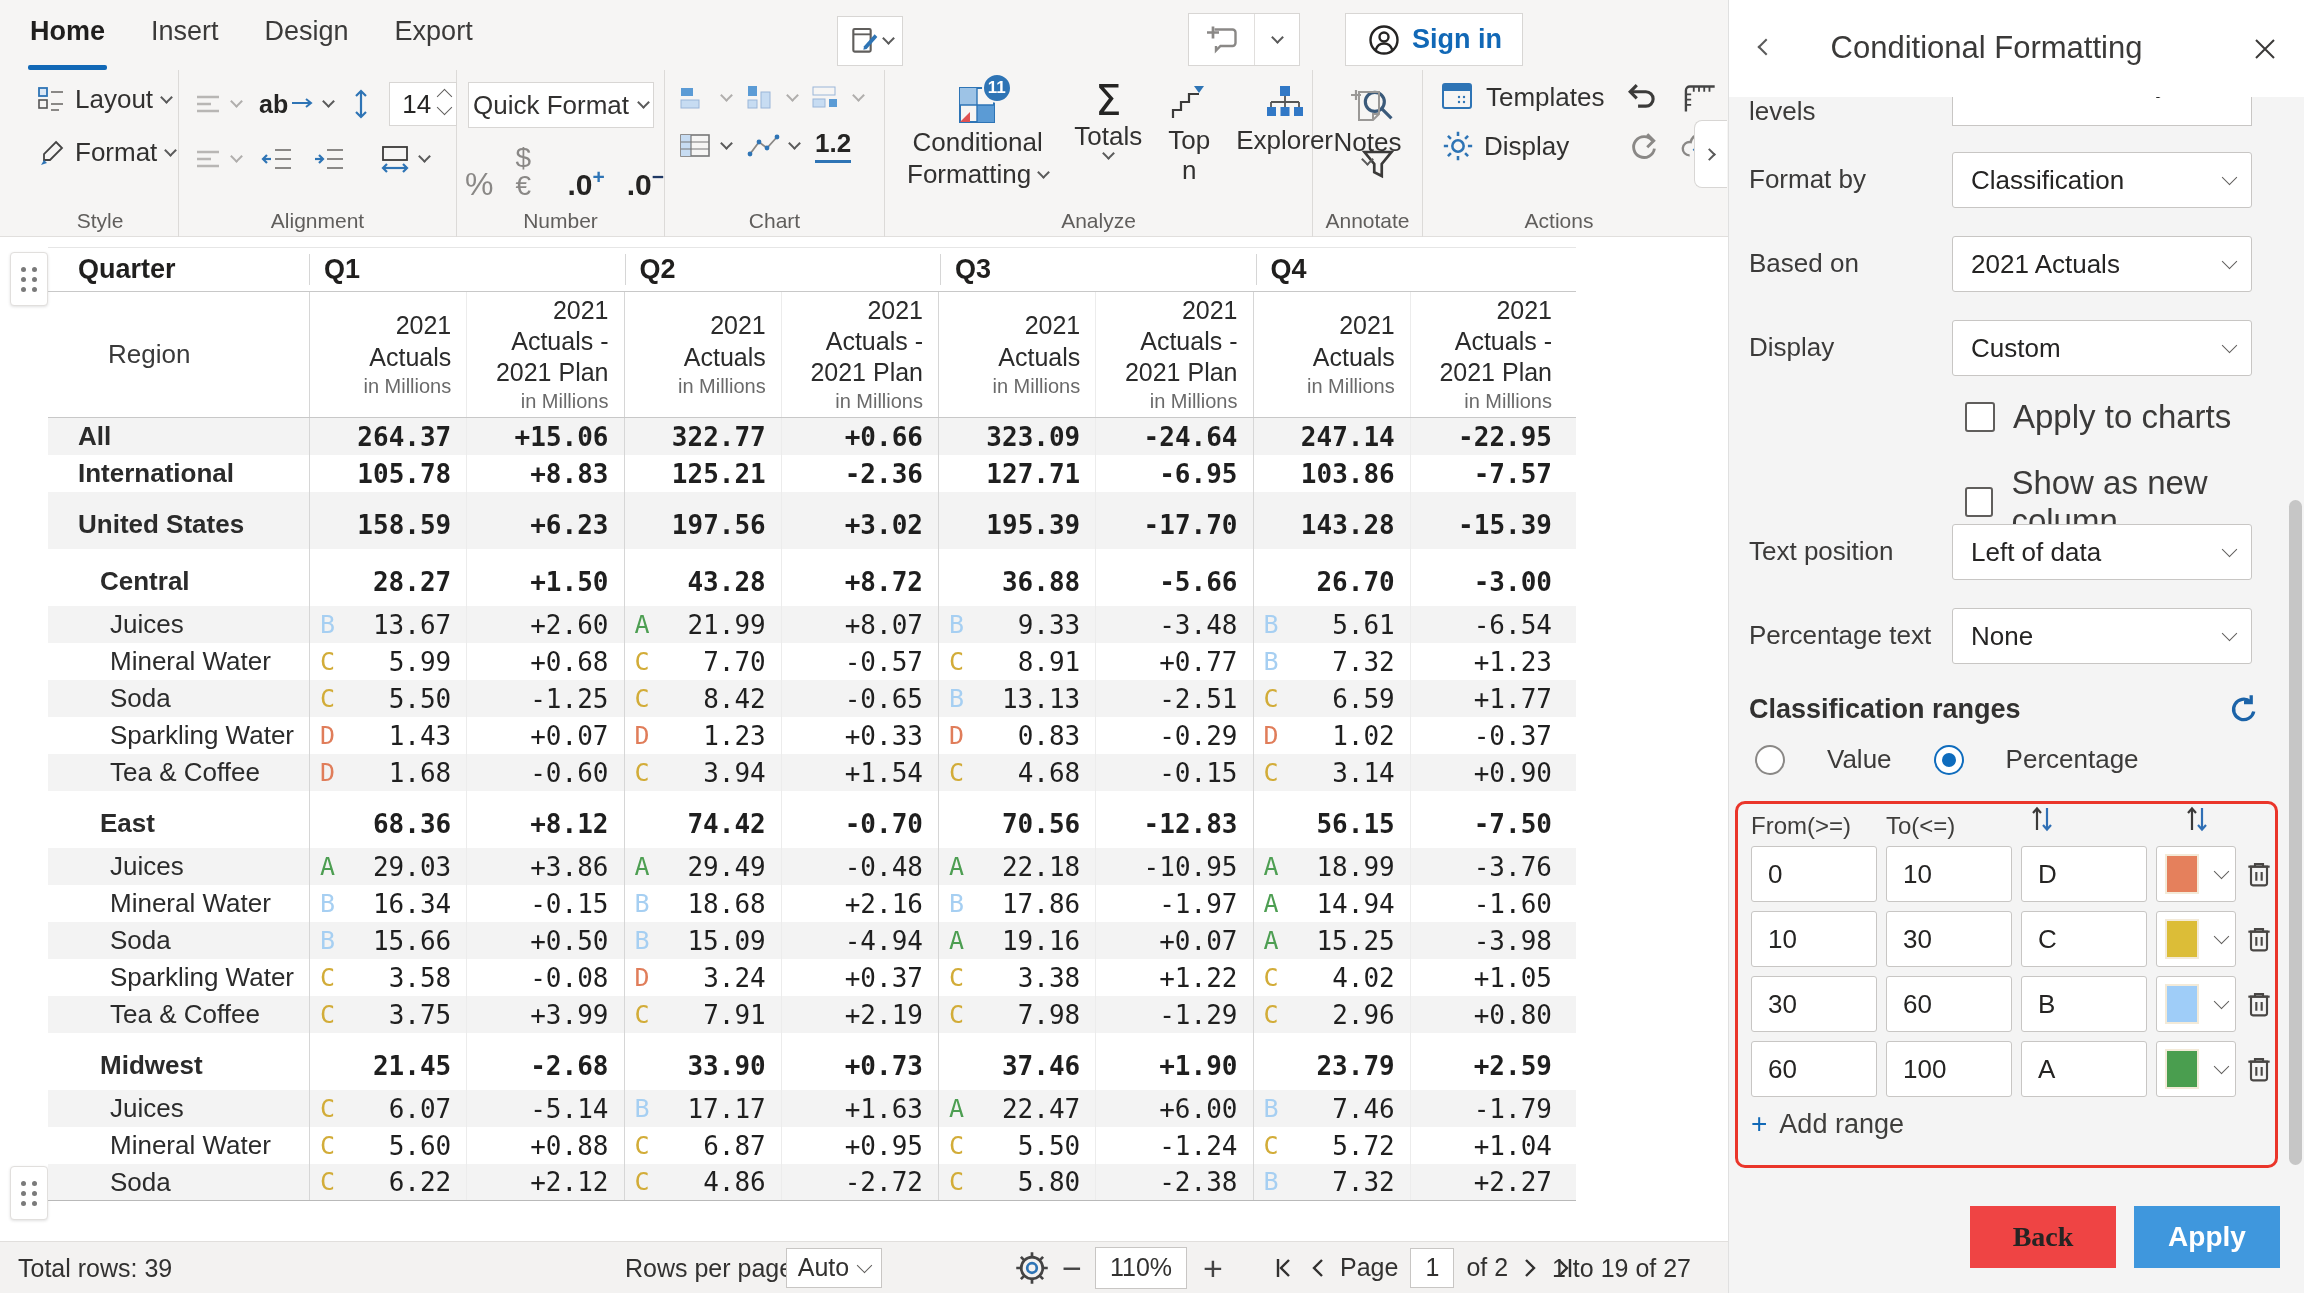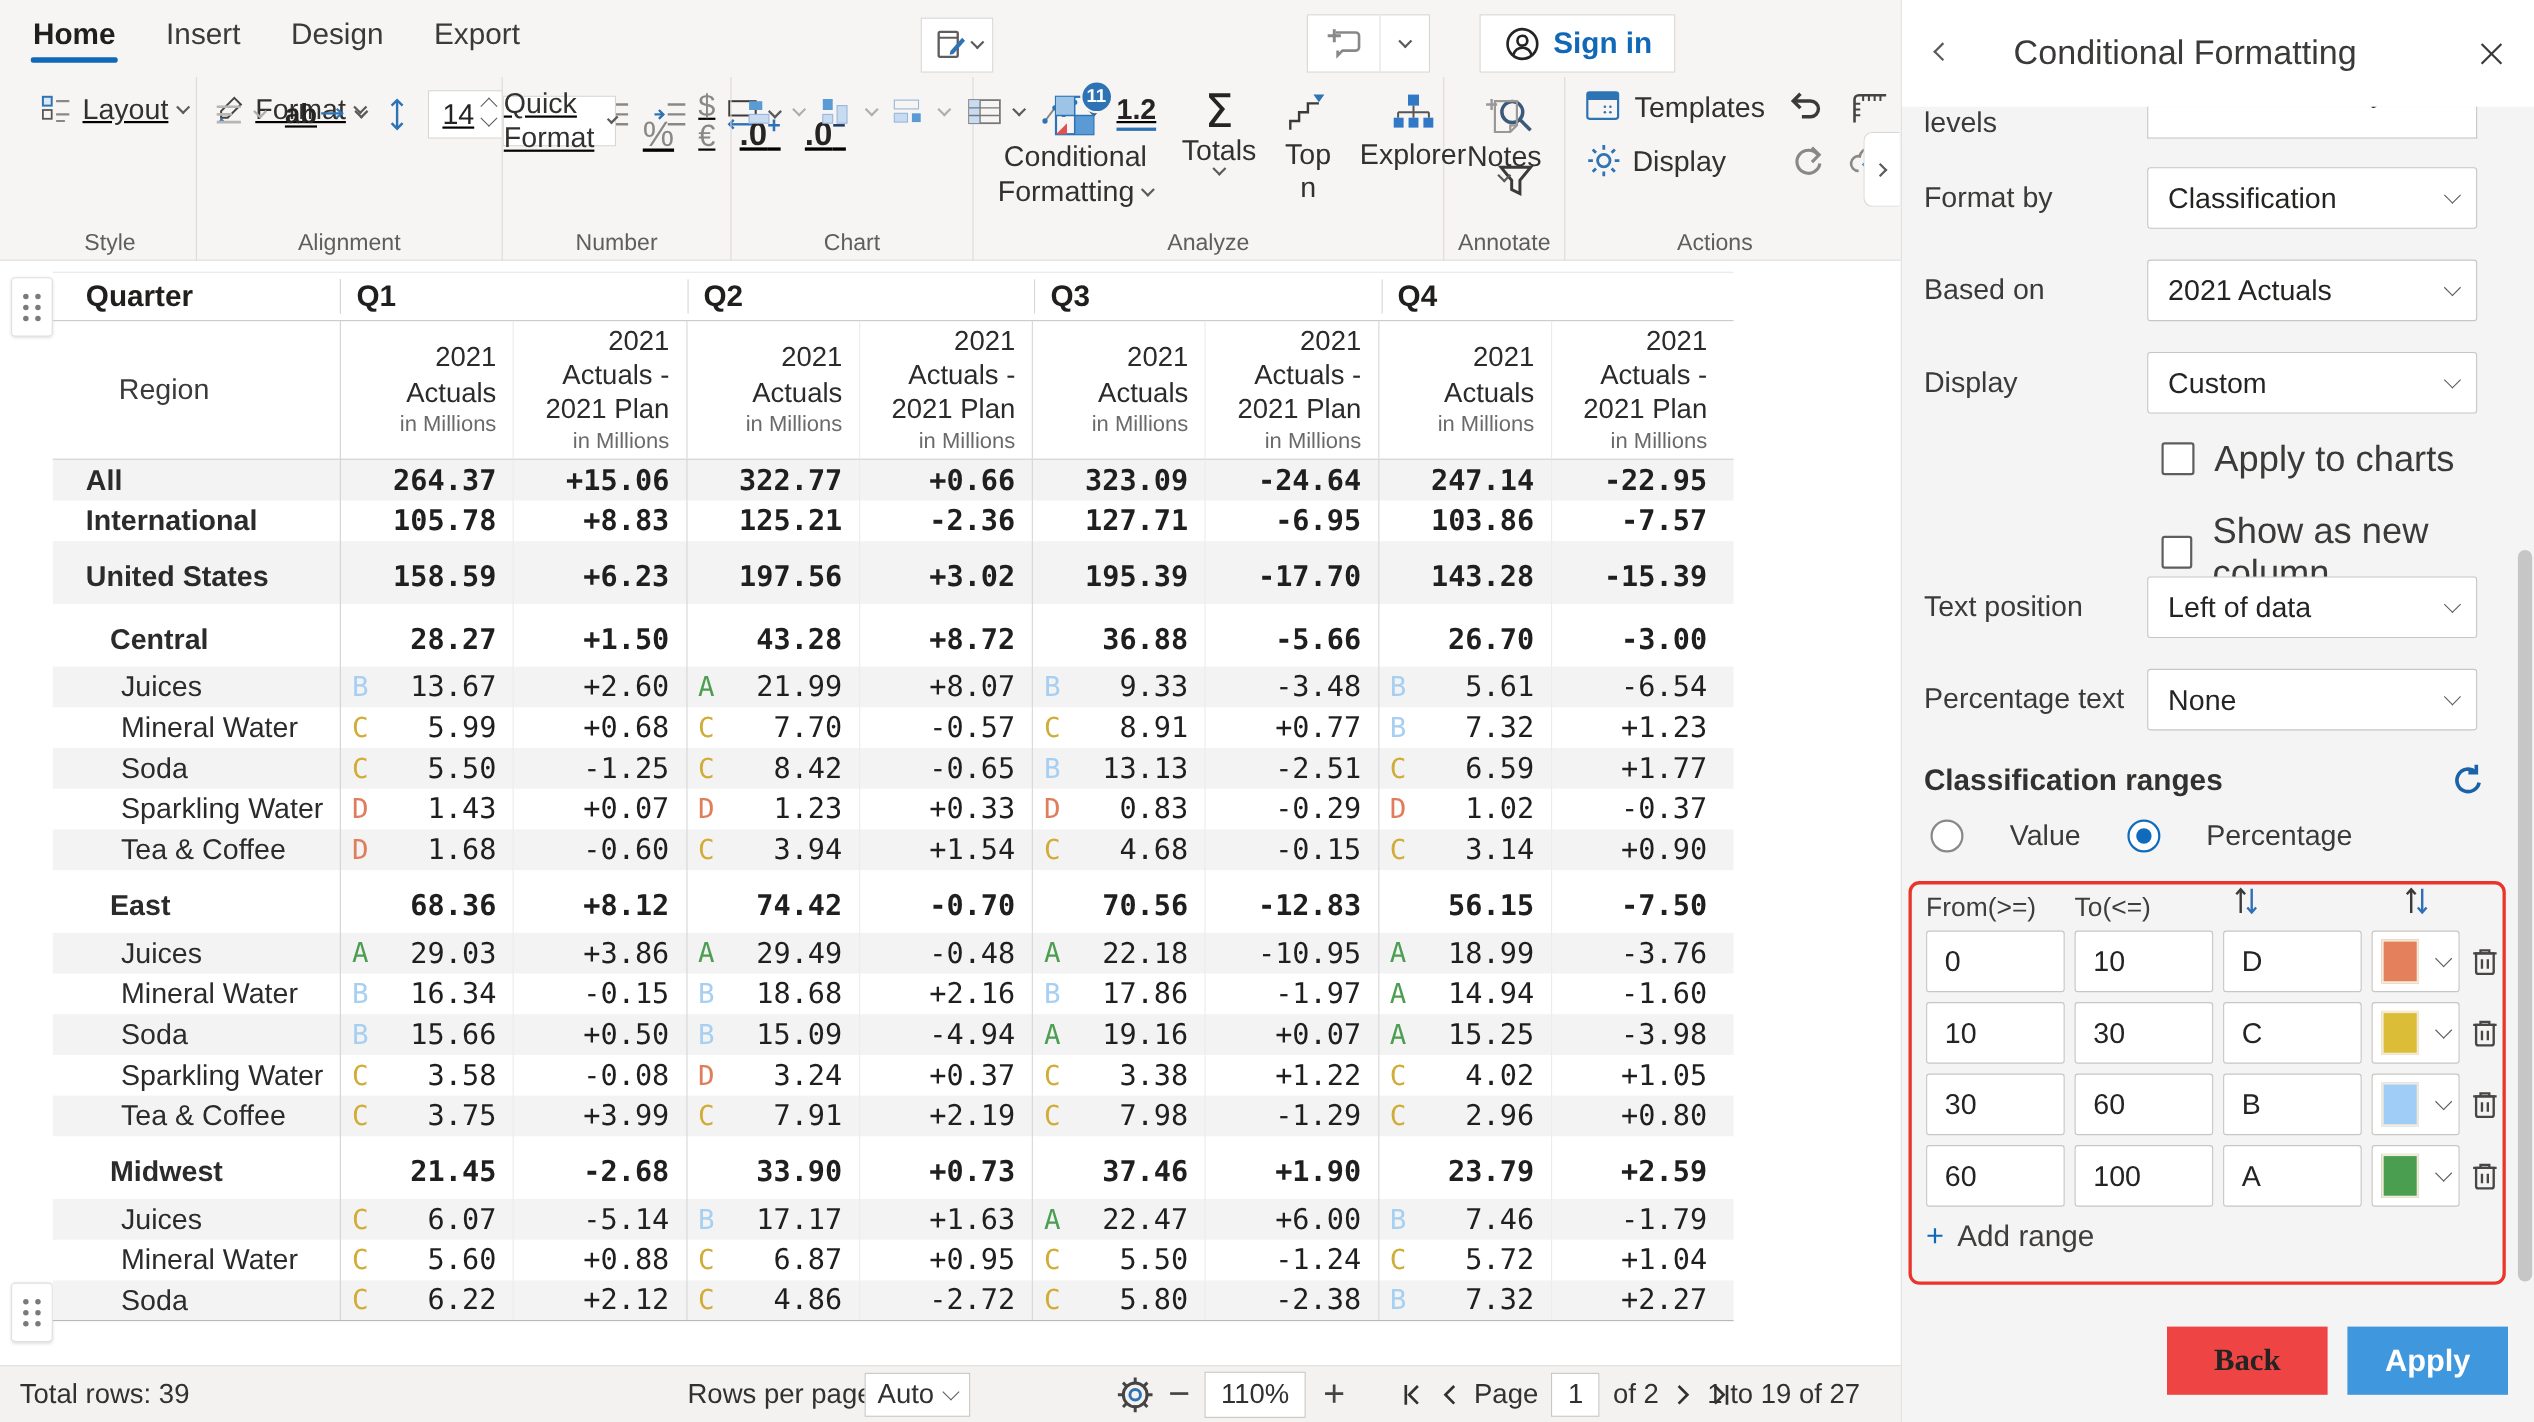--- a/index.html
+++ b/index.html
@@ -3,37 +3,37 @@
 <meta charset="utf-8">
 <style>
   * { margin:0; padding:0; box-sizing:border-box; }
   html,body { background:#e8e8e8; }
   body { font-family:"Liberation Sans","DejaVu Sans",sans-serif; }
   .app { position:relative; width:2304px; height:1293px; background:#ffffff; overflow:hidden; }
 
   
   .ribbon { position:absolute; left:0; top:0; width:1728px; height:237px; background:#f6f5f4; border-bottom:1px solid #e1dfdd; }
   .tabs { position:absolute; left:30px; top:16px; display:flex; gap:46px; }
-  .tab { font-size:27px; color:#3b3a39; position:relative; padding-bottom:10px; cursor:default; }
+  .tab { font-size:27px; color:#3b3a39; position:relative; padding-bottom:23px; cursor:default; }
   .tab.active { font-weight:700; color:#201f1e; }
   .tab.active::after { content:""; position:absolute; left:-2px; right:-2px; bottom:0; height:5px; background:#1168b6; border-radius:2px; }
 
   .mini-btn { position:absolute; background:#fff; border:1px solid #d8d6d4; display:flex; align-items:center; justify-content:center; }
   .pen-btn { left:837px; top:16px; width:66px; height:50px; gap:4px; }
   .comment-btn { left:1188px; top:13px; width:112px; height:53px; }
   .comment-btn .half { display:flex; align-items:center; justify-content:center; height:100%; }
   .comment-btn .half.icon { width:66px; border-right:1px solid #e1dfdd; }
   .comment-btn .half.drop { width:44px; }
   .signin-btn { left:1345px; top:13px; width:178px; height:53px; gap:10px; }
   .signin-btn span { color:#1168b6; font-size:27px; font-weight:600; }
 
   .groups { position:absolute; left:22px; top:70px; right:0; bottom:0; display:flex; }
   .group { position:relative; border-right:1px solid #dcdad8; height:167px; padding-top:6px; }
   .group .caption { position:absolute; left:0; right:0; bottom:4px; text-align:center; font-size:21px; color:#605e5c; }
-  .gcol { display:flex; flex-direction:row; gap:10px;text-decoration:underline; }
+  .gcol { display:flex; flex-direction:column; gap:10px; }
   .rbtn { display:flex; align-items:center; gap:9px; font-size:26px; color:#323130; white-space:nowrap; }
   .chv { display:inline-block; width:9px; height:9px; border-right:2px solid #5a5a5a; border-bottom:2px solid #5a5a5a; transform:rotate(45deg); margin-top:-5px; }
   .chv.dis { border-color:#b0aeac; }
   .chv.thin { border-width:1.5px; width:11px; height:11px; border-color:#605e5c; }
   .iconbox { display:inline-flex; align-items:center; justify-content:center; }
 
   .qf-btn { width:186px; height:46px; background:#fff; border:1px solid #d8d6d4; display:flex; align-items:center; justify-content:center; gap:10px; font-size:26px; color:#323130; }
   .numrow { display:flex; align-items:flex-end; gap:22px; padding-left:8px; }
   .numglyph { font-size:32px; color:#8a8886; line-height:1; }
   .decgl { font-size:30px; font-weight:700; color:#252423; line-height:1; }

